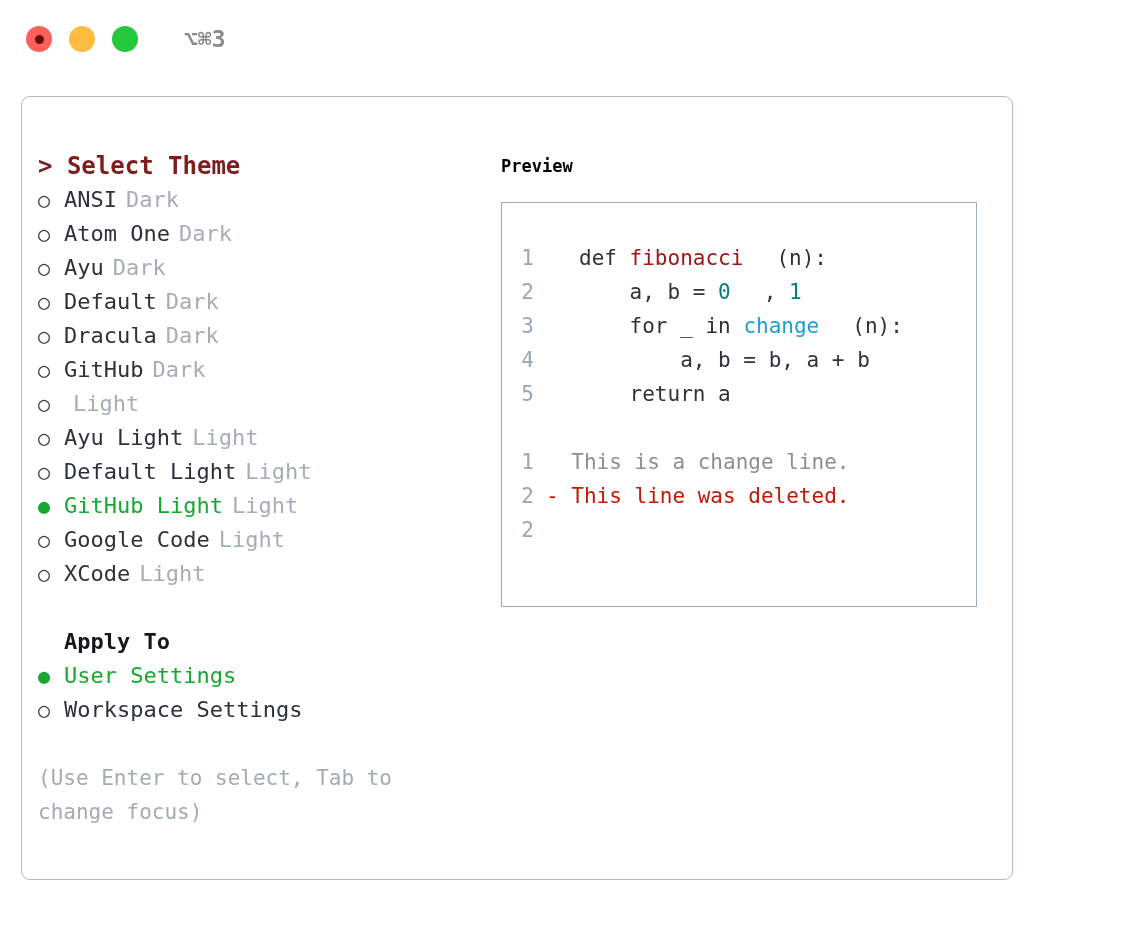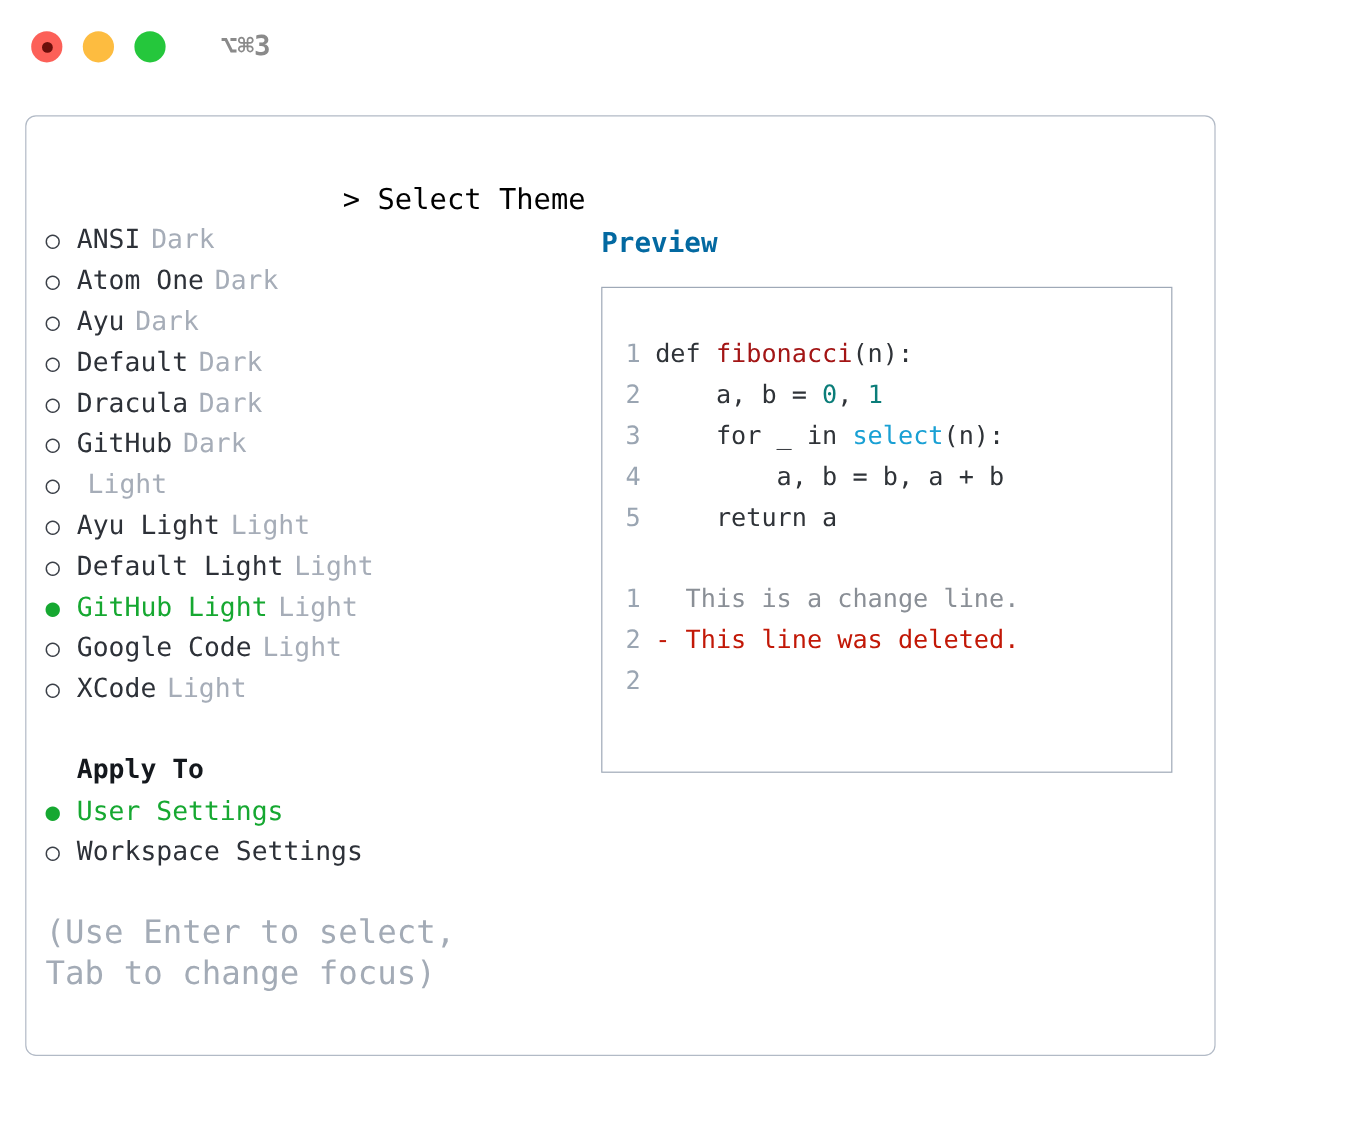--- a/index.html
+++ b/index.html
@@ -78,25 +78,24 @@
 
   
   .left-pane {
     position: absolute;
     left: 16px;
     top: 52px;
     width: 450px;
   }
   .section-title {
     font-size: 24px;
-    font-weight: normal;
-    color: #000000;
-    line-height: 34px;
-    white-space: pre;
-    text-align: right;
+    font-weight: bold;
+    color: #7f1d1d;
+    line-height: 34px;
+    white-space: pre;
   }
   .row {
     display: flex;
     align-items: baseline;
     line-height: 34px;
     height: 34px;
     font-size: 22px;
     white-space: pre;
   }
   .bullet {
@@ -122,41 +121,40 @@
     font-size: 22px;
     color: #14181d;
     line-height: 34px;
     padding-left: 26px;
     white-space: pre;
     font-weight: bold;
   }
 
   .hint {
     margin-top: 34px;
-    font-size: 27px;
+    font-size: 21px;
     color: #a3abb6;
     line-height: 34px;
     width: 400px;
     white-space: pre-wrap;
   }
 
   
   .right-pane {
     position: absolute;
     left: 479px;
     top: 52px;
     width: 490px;
   }
   .preview-title {
-    font-size: 23px;
-    font-weight: bold;
-    color: #0369a1;
-    line-height: 34px;
-    white-space: pre;
-    margin-top: 37px;
+    font-size: 17px;
+    font-weight: bold;
+    color: #000000;
+    line-height: 34px;
+    white-space: pre;
   }
   .codebox {
     margin-top: 19px;
     width: 476px;
     height: 405px;
     border: 1.5px solid #9fa9b7;
     box-sizing: border-box;
     padding: 38px 0 0 0;
     background: #ffffff;
   }
@@ -171,21 +169,21 @@
   .lineno {
     width: 32px;
     flex: 0 0 32px;
     text-align: right;
     color: #9aa5b2;
     padding-right: 12px;
   }
   .codetext { color: #2f3338; }
   .spacer { height: 34px; }
 
-  .tok-plain { color: #2f3338; }
+  .tok-plain { color: #2f3338; margin-left: 33px; }
   .tok-func  { color: #a31515; }
   .tok-num   { color: #0b7d79; }
   .tok-builtin { color: #19a0d4; }
   .tok-ctx   { color: #8a8f96; }
   .tok-del   { color: #c21807; }
   .tok-add   { color: #00bf1f; }
 </style>
 </head>
 <body>
 
@@ -229,21 +227,21 @@
       <div class="hint">(Use Enter to select, Tab to change focus)</div>
     </div>
 
     <div class="right-pane">
       <div class="preview-title">Preview</div>
 
       <div class="codebox">
         <div id="code-lines">
             <div class="code-line"><span class="lineno">1</span><span class="codetext"><span class="tok-plain">def </span><span class="tok-func">fibonacci</span><span class="tok-plain">(n):</span></span></div>
             <div class="code-line"><span class="lineno">2</span><span class="codetext"><span class="tok-plain">    a, b = </span><span class="tok-num">0</span><span class="tok-plain">, </span><span class="tok-num">1</span></span></div>
-            <div class="code-line"><span class="lineno">3</span><span class="codetext"><span class="tok-plain">    for _ in </span><span class="tok-builtin">select</span><span class="tok-plain">(n):</span></span></div>
+            <div class="code-line"><span class="lineno">3</span><span class="codetext"><span class="tok-plain">    for _ in </span><span class="tok-builtin">change</span><span class="tok-plain">(n):</span></span></div>
             <div class="code-line"><span class="lineno">4</span><span class="codetext"><span class="tok-plain">        a, b = b, a + b</span></span></div>
             <div class="code-line"><span class="lineno">5</span><span class="codetext"><span class="tok-plain">    return a</span></span></div>
           </div>
         <div class="spacer"></div>
         <div id="diff-lines">
             <div class="code-line"><span class="lineno">1</span><span class="codetext"><span class="tok-ctx">  This is a change line.</span></span></div>
             <div class="code-line"><span class="lineno">2</span><span class="codetext"><span class="tok-del">- This line was deleted.</span></span></div>
             <div class="code-line"><span class="lineno">2</span></div>
           </div>
       </div>

